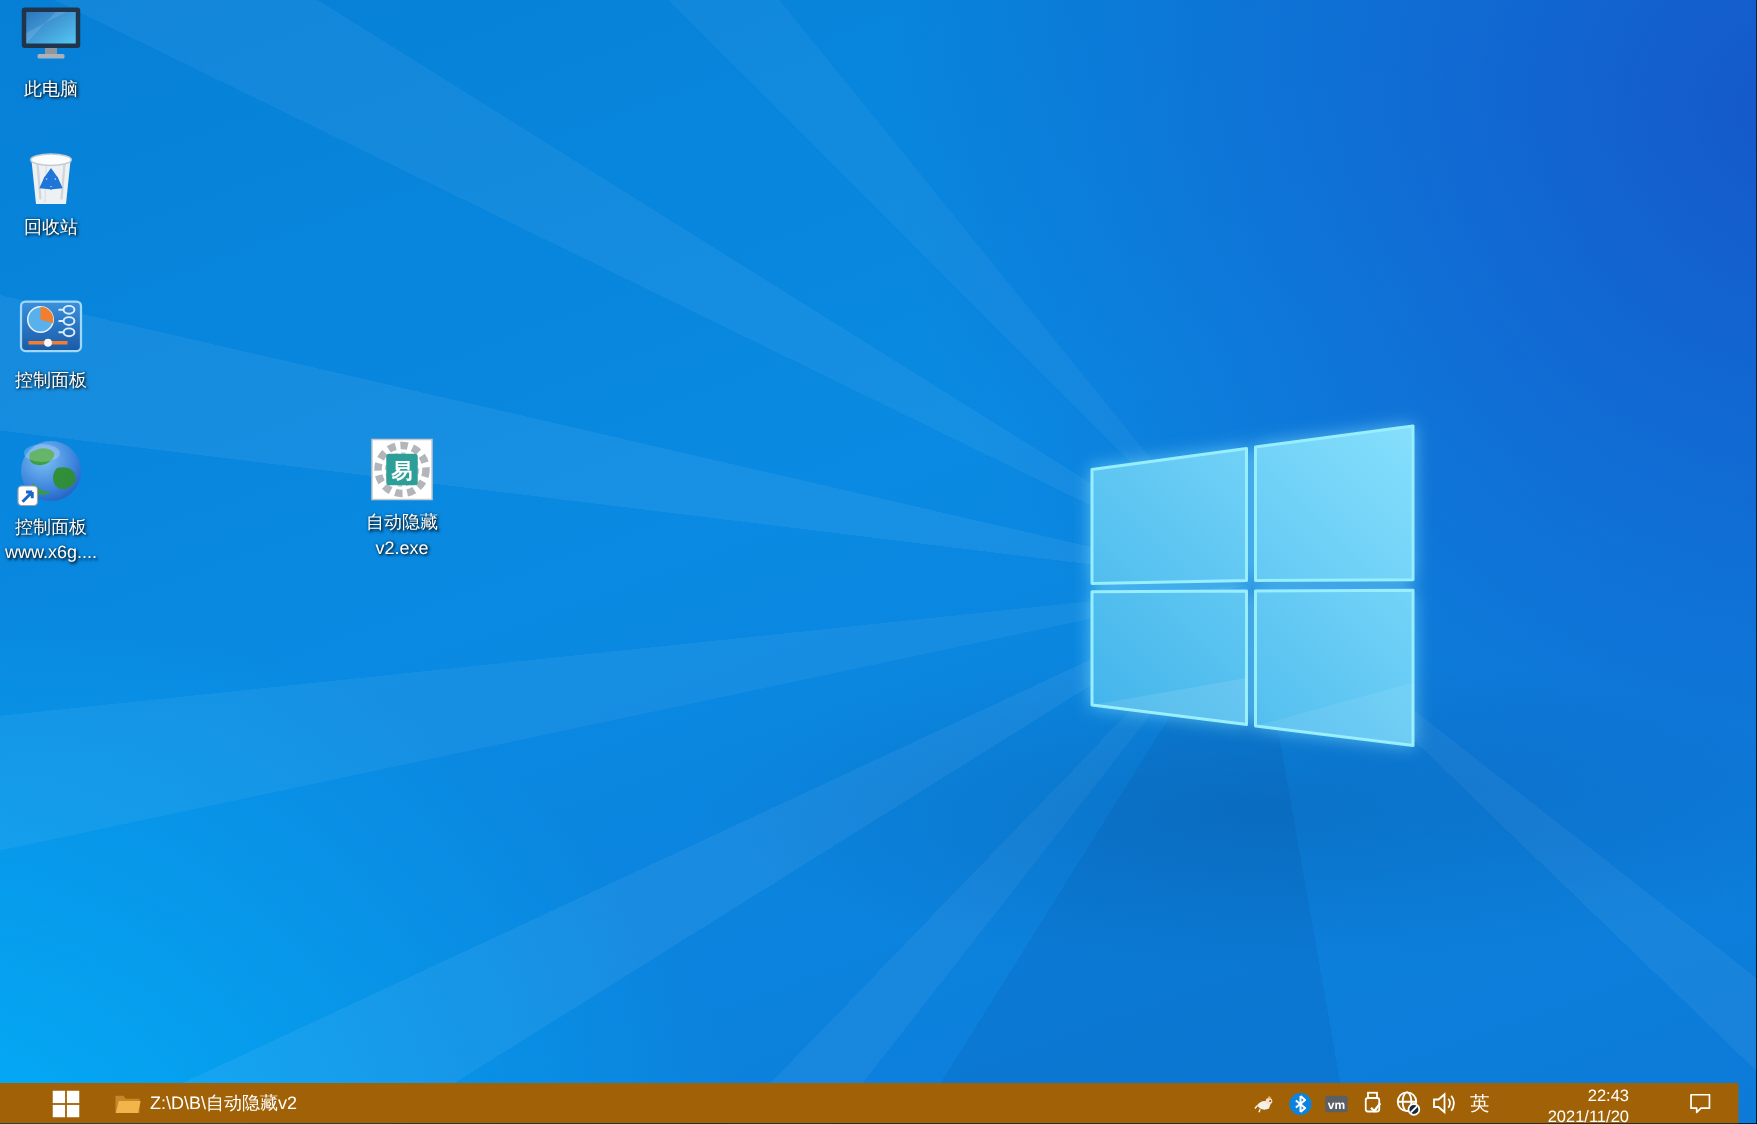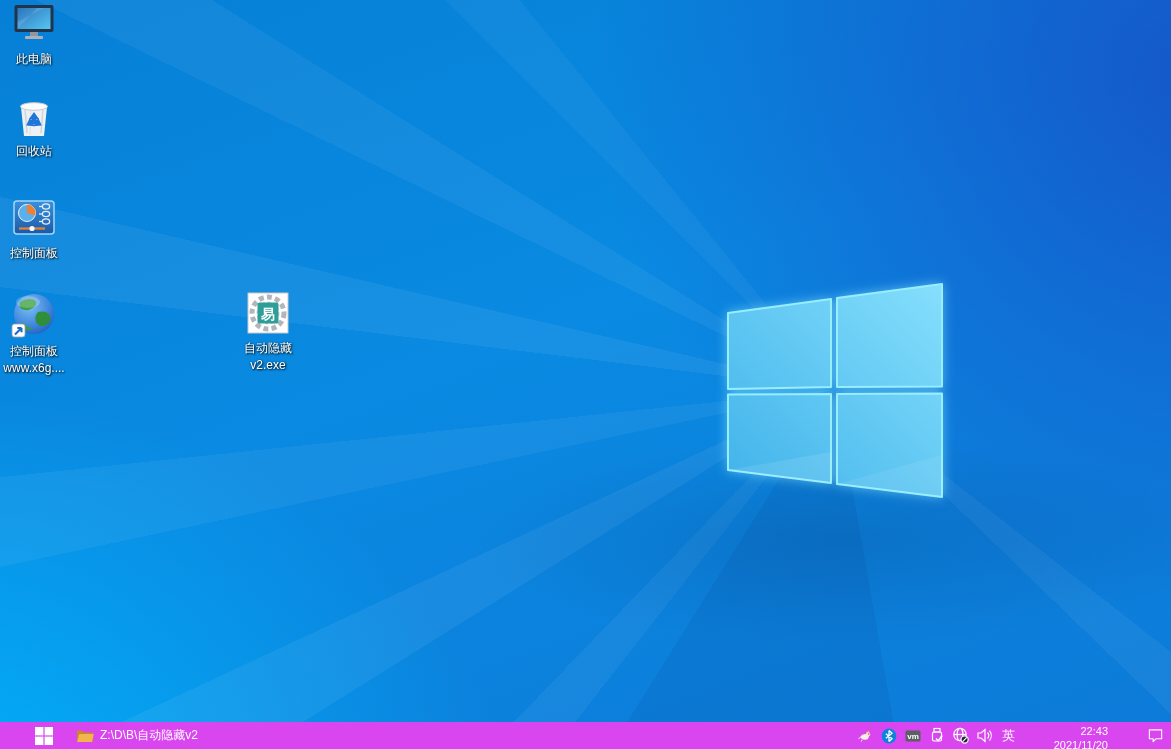--- a/index.html
+++ b/index.html
@@ -28,25 +28,25 @@
   }
   .floorshadow{position:absolute;inset:0;
     background:radial-gradient(46% 20% at 72% 72%, rgba(6,40,100,.18), rgba(6,40,100,0) 70%);}
   .winlogo{position:absolute;left:0;top:0;filter:drop-shadow(0 0 6px rgba(150,238,255,.55));}
   
   .dicon{position:absolute;width:76px;display:flex;flex-direction:column;align-items:center;cursor:default;}
   .dicon .ic{width:48px;height:48px;display:flex;align-items:center;justify-content:center;}
   .dicon .lbl{margin-top:3px;font-size:12px;line-height:17px;color:#fff;text-align:center;
     text-shadow:1px 1px 2px rgba(0,0,0,.9),0 0 2px rgba(0,0,0,.55);white-space:nowrap;}
   
-  .taskbar{position:absolute;left:0;right:0;bottom:0;height:27px;background:#d946ef;text-decoration:underline;}
+  .taskbar{position:absolute;left:0;right:12px;bottom:0;height:27px;background:#a16207;text-decoration:underline;}
   .start{position:absolute;left:20px;top:0;width:48px;height:27px;display:flex;align-items:center;justify-content:center;background:none;border:none;padding:0;cursor:pointer;}
   .taskbtn{position:absolute;left:68px;top:0;height:27px;display:inline-flex;align-items:center;gap:6px;padding:0 10px 0 8px;cursor:pointer;}
   .taskbtn span{color:#fff;font-size:12px;white-space:nowrap;}
-  .tray{position:absolute;right:0;top:0;height:27px;display:flex;align-items:center;gap:7px;padding-right:7px;}
+  .tray{position:absolute;right:0;top:0;height:27px;display:flex;align-items:center;gap:7px;padding-right:17px;}
   .tico{display:flex;align-items:center;justify-content:center;width:17px;height:17px;cursor:pointer;}
   .lang{color:#fff;font-size:13px;line-height:27px;cursor:pointer;padding:0 2px;}
   .clock{width:64px;height:27px;overflow:hidden;color:#fff;font-size:11px;line-height:14px;text-align:right;padding-top:2px;box-sizing:border-box;cursor:pointer;margin:0 20px;}
   .actioncenter{margin-left:12px;}
 </style>
 </head>
 <body>
 
 <div class="screen">
 

